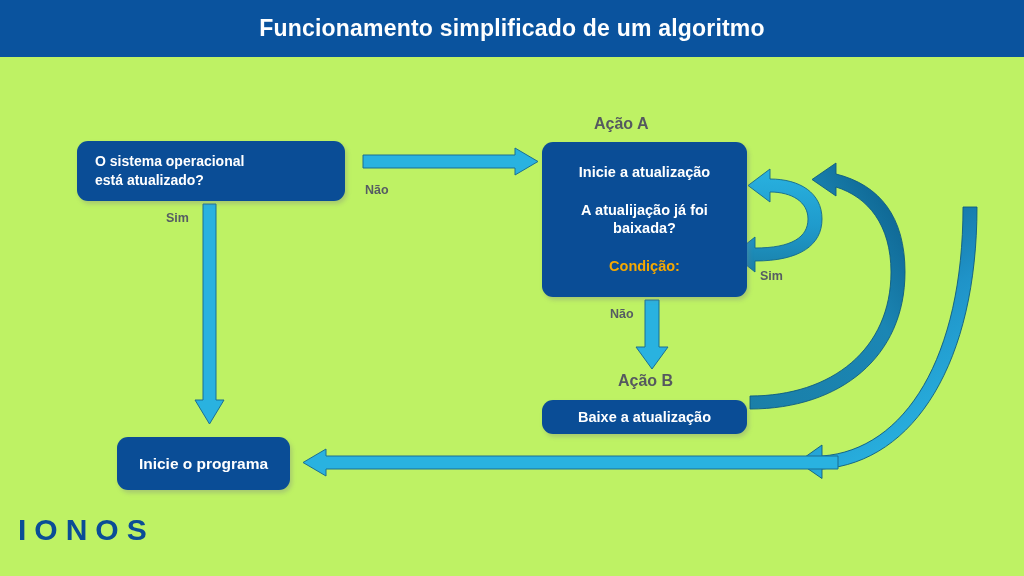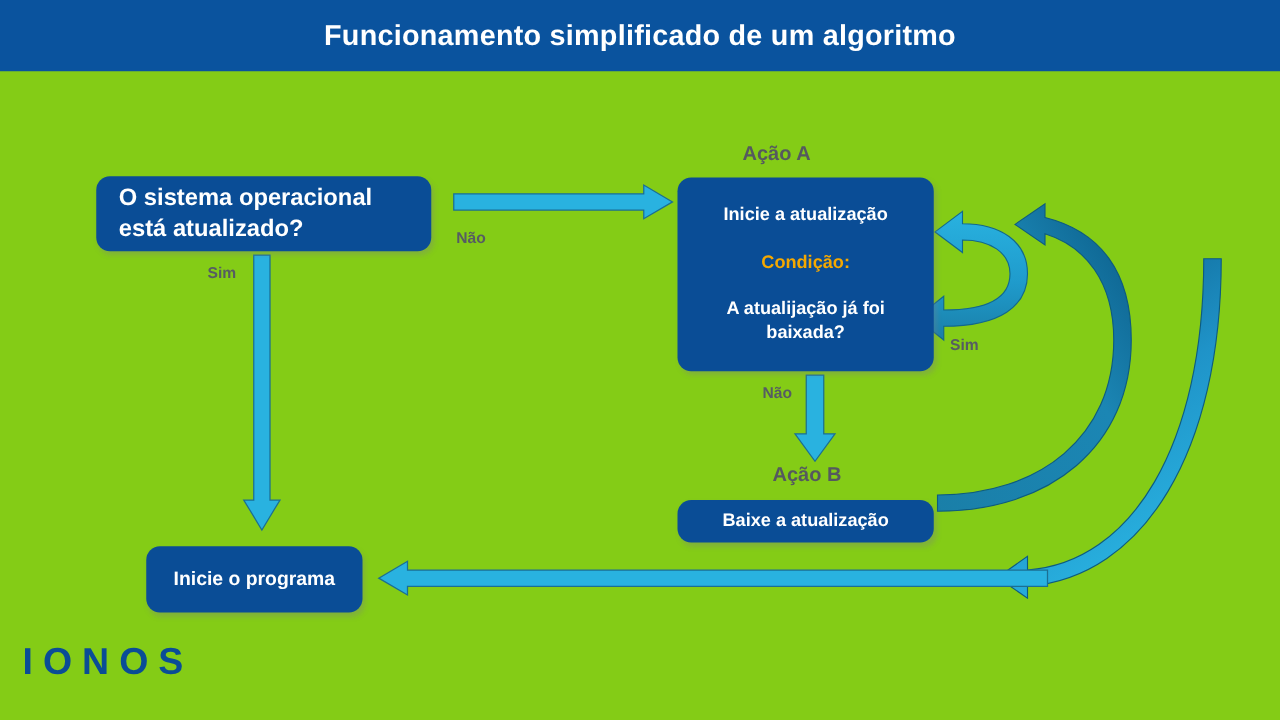--- a/index.html
+++ b/index.html
@@ -4,21 +4,21 @@
 <style>
   html, body {
     margin: 0;
     padding: 0;
     background: #ffffff;
   }
   #page {
     position: relative;
     width: 1024px;
     height: 576px;
-    background: #84cc16;
+    background: #bef264;
     overflow: hidden;
     font-family: "Liberation Sans", sans-serif;
   }
   
   #header-bar {
     position: absolute;
     left: 0;
     top: 0;
     width: 1024px;
     height: 57px;
@@ -64,21 +64,21 @@
   .node-box.shadowed {
     box-shadow: 2px 3px 4px rgba(120,125,135,0.33);
   }
   #box-os-updated {
     left: 77px;
     top: 84px;
     width: 268px;
     height: 60px;
     padding: 0 18px;
     align-items: flex-start;
-    font-size: 19px;
+    font-size: 14px;
     line-height: 1.33;
   }
   #box-os-updated .line { display: block; white-space: nowrap; }
   #box-action-a {
     left: 542px;
     top: 85px;
     width: 205px;
     height: 155px;
     padding: 12px 12px;
     align-items: center;
@@ -224,25 +224,25 @@
       </g>
     </svg>
 
     <div class="node-box shadowed" id="box-os-updated">
       <span class="line">O sistema operacional</span>
       <span class="line">está atualizado?</span>
     </div>
 
     <div class="node-box shadowed" id="box-action-a">
       <span class="row">Inicie a atualização</span>
-      <span class="row" id="action-a-condition">Condição:</span>
       <span class="row">
         <span>A atualijação já foi</span><br>
         <span>baixada?</span>
       </span>
+      <span class="row" id="action-a-condition">Condição:</span>
     </div>
 
     <div class="node-box shadowed" id="box-action-b">
       <span>Baixe a atualização</span>
     </div>
 
     <div class="node-box shadowed" id="box-start-program">
       <span>Inicie o programa</span>
     </div>
 

